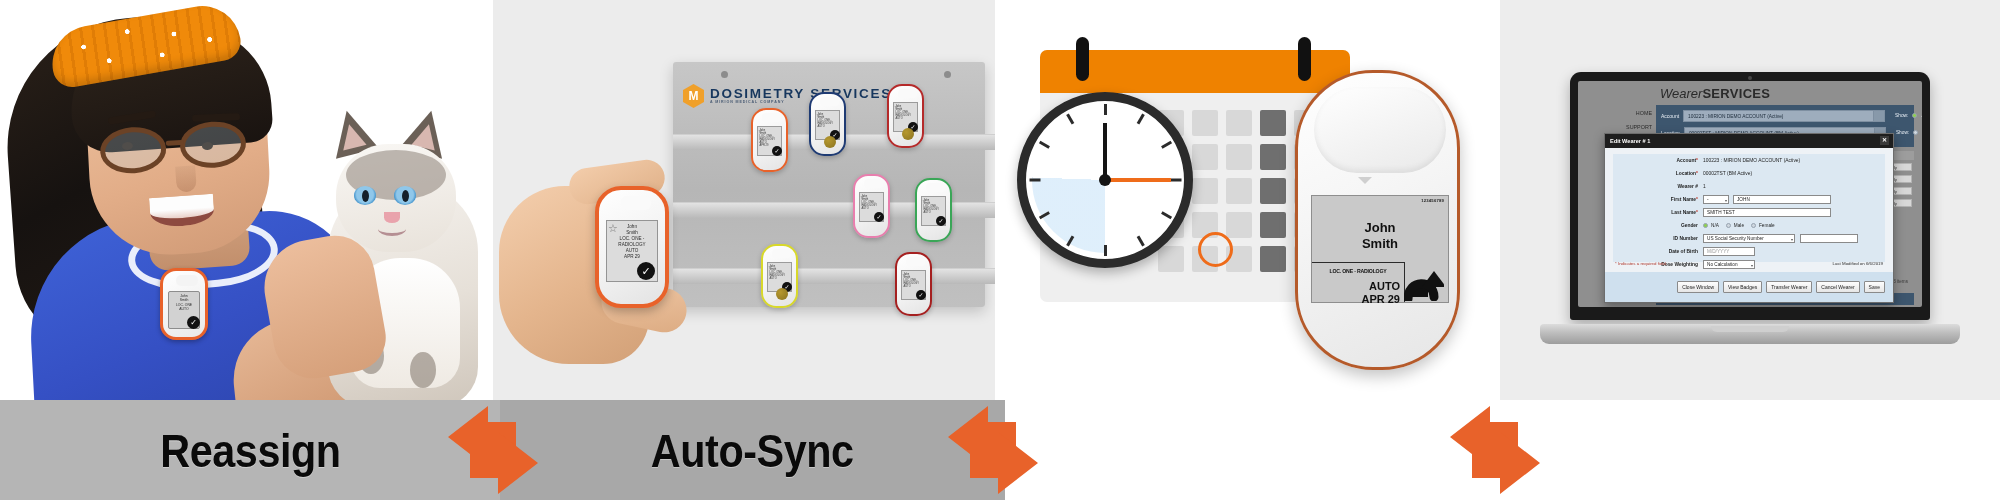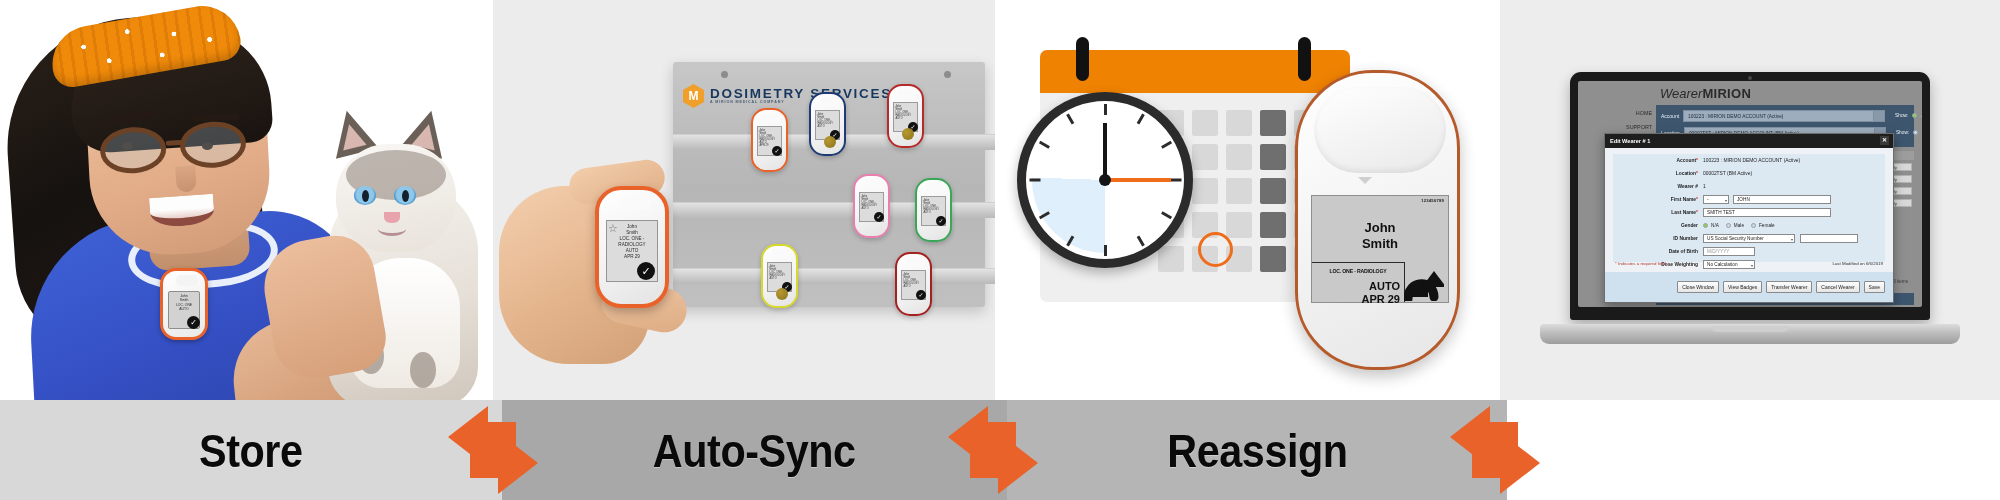--- a/index.html
+++ b/index.html
@@ -649,21 +649,21 @@
     </div>
 
     <div class="panel p4">
       <div class="laptop-scene">
         <div class="laptop">
           <div class="lid">
             <div class="cam"></div>
             <div class="screen">
 
               <div class="app-title">
-                <i>Wearer</i><b>MIRION</b>
+                <i>Wearer</i><b>SERVICES</b>
               </div>
 
               <div class="app-nav">
                 <div>HOME</div>
                 <div>SUPPORT</div>
                 <div class="active">MY ACCOUNT</div>
                 <div>DOCUMENTS</div>
               </div>
 
               <div class="blue-bar">
@@ -808,28 +808,25 @@
           <div class="base">
             <div class="base-notch"></div>
           </div>
         </div>
       </div>
     </div>
 
   </div>
 
   <div class="strips">
-    <div class="strip s2">
-      <div class="strip-label">Store</div>
+    <div class="strip s4">
+      <div class="strip-label">Reassign</div>
     </div>
     <div class="strip s3">
       <div class="strip-label">Auto-Sync</div>
-    </div>
-    <div class="strip s4">
-      <div class="strip-label">Reassign</div>
     </div>
   </div>
 
   <div class="arrowpair" style="left:430px;">
     <svg viewBox="0 0 126 100" aria-hidden="true">
       <polygon points="58,6 58,22 86,22 86,52 58,52 58,68 18,37" fill="#e8622a"></polygon>
       <polygon points="68,32 68,48 40,48 40,78 68,78 68,94 108,63" fill="#e8622a"></polygon>
     </svg>
   </div>
   <div class="arrowpair" style="left:930px;">

